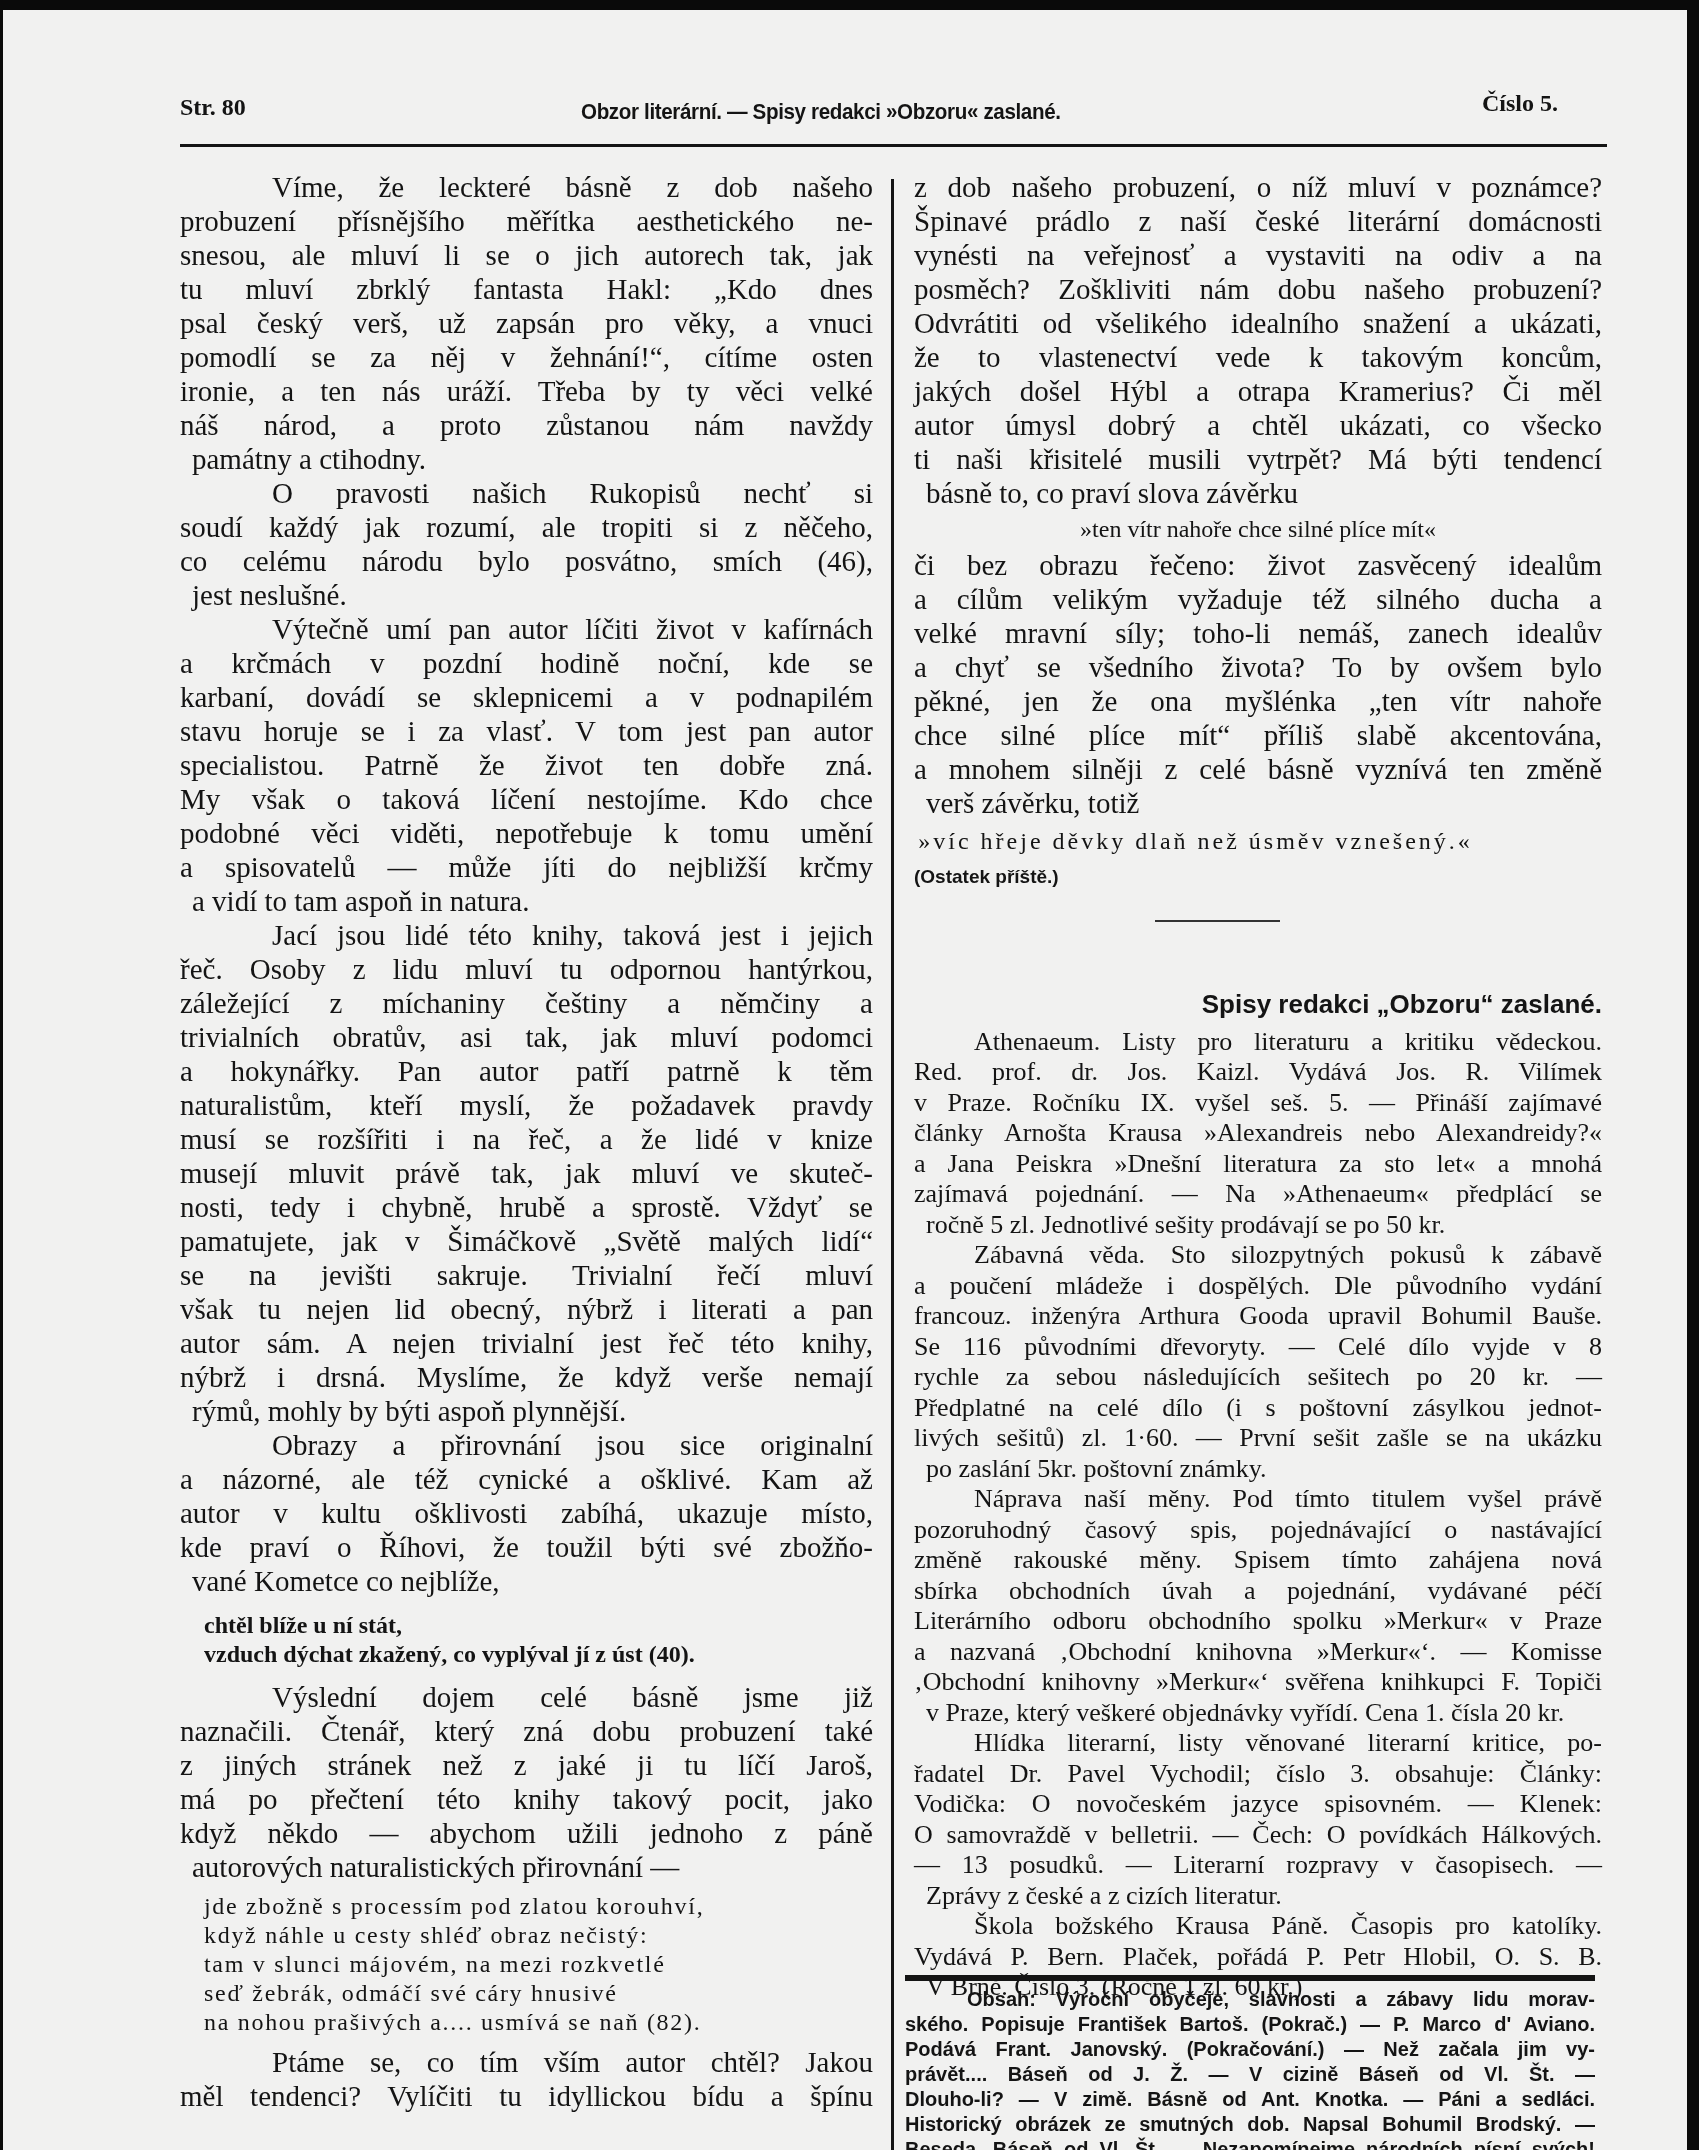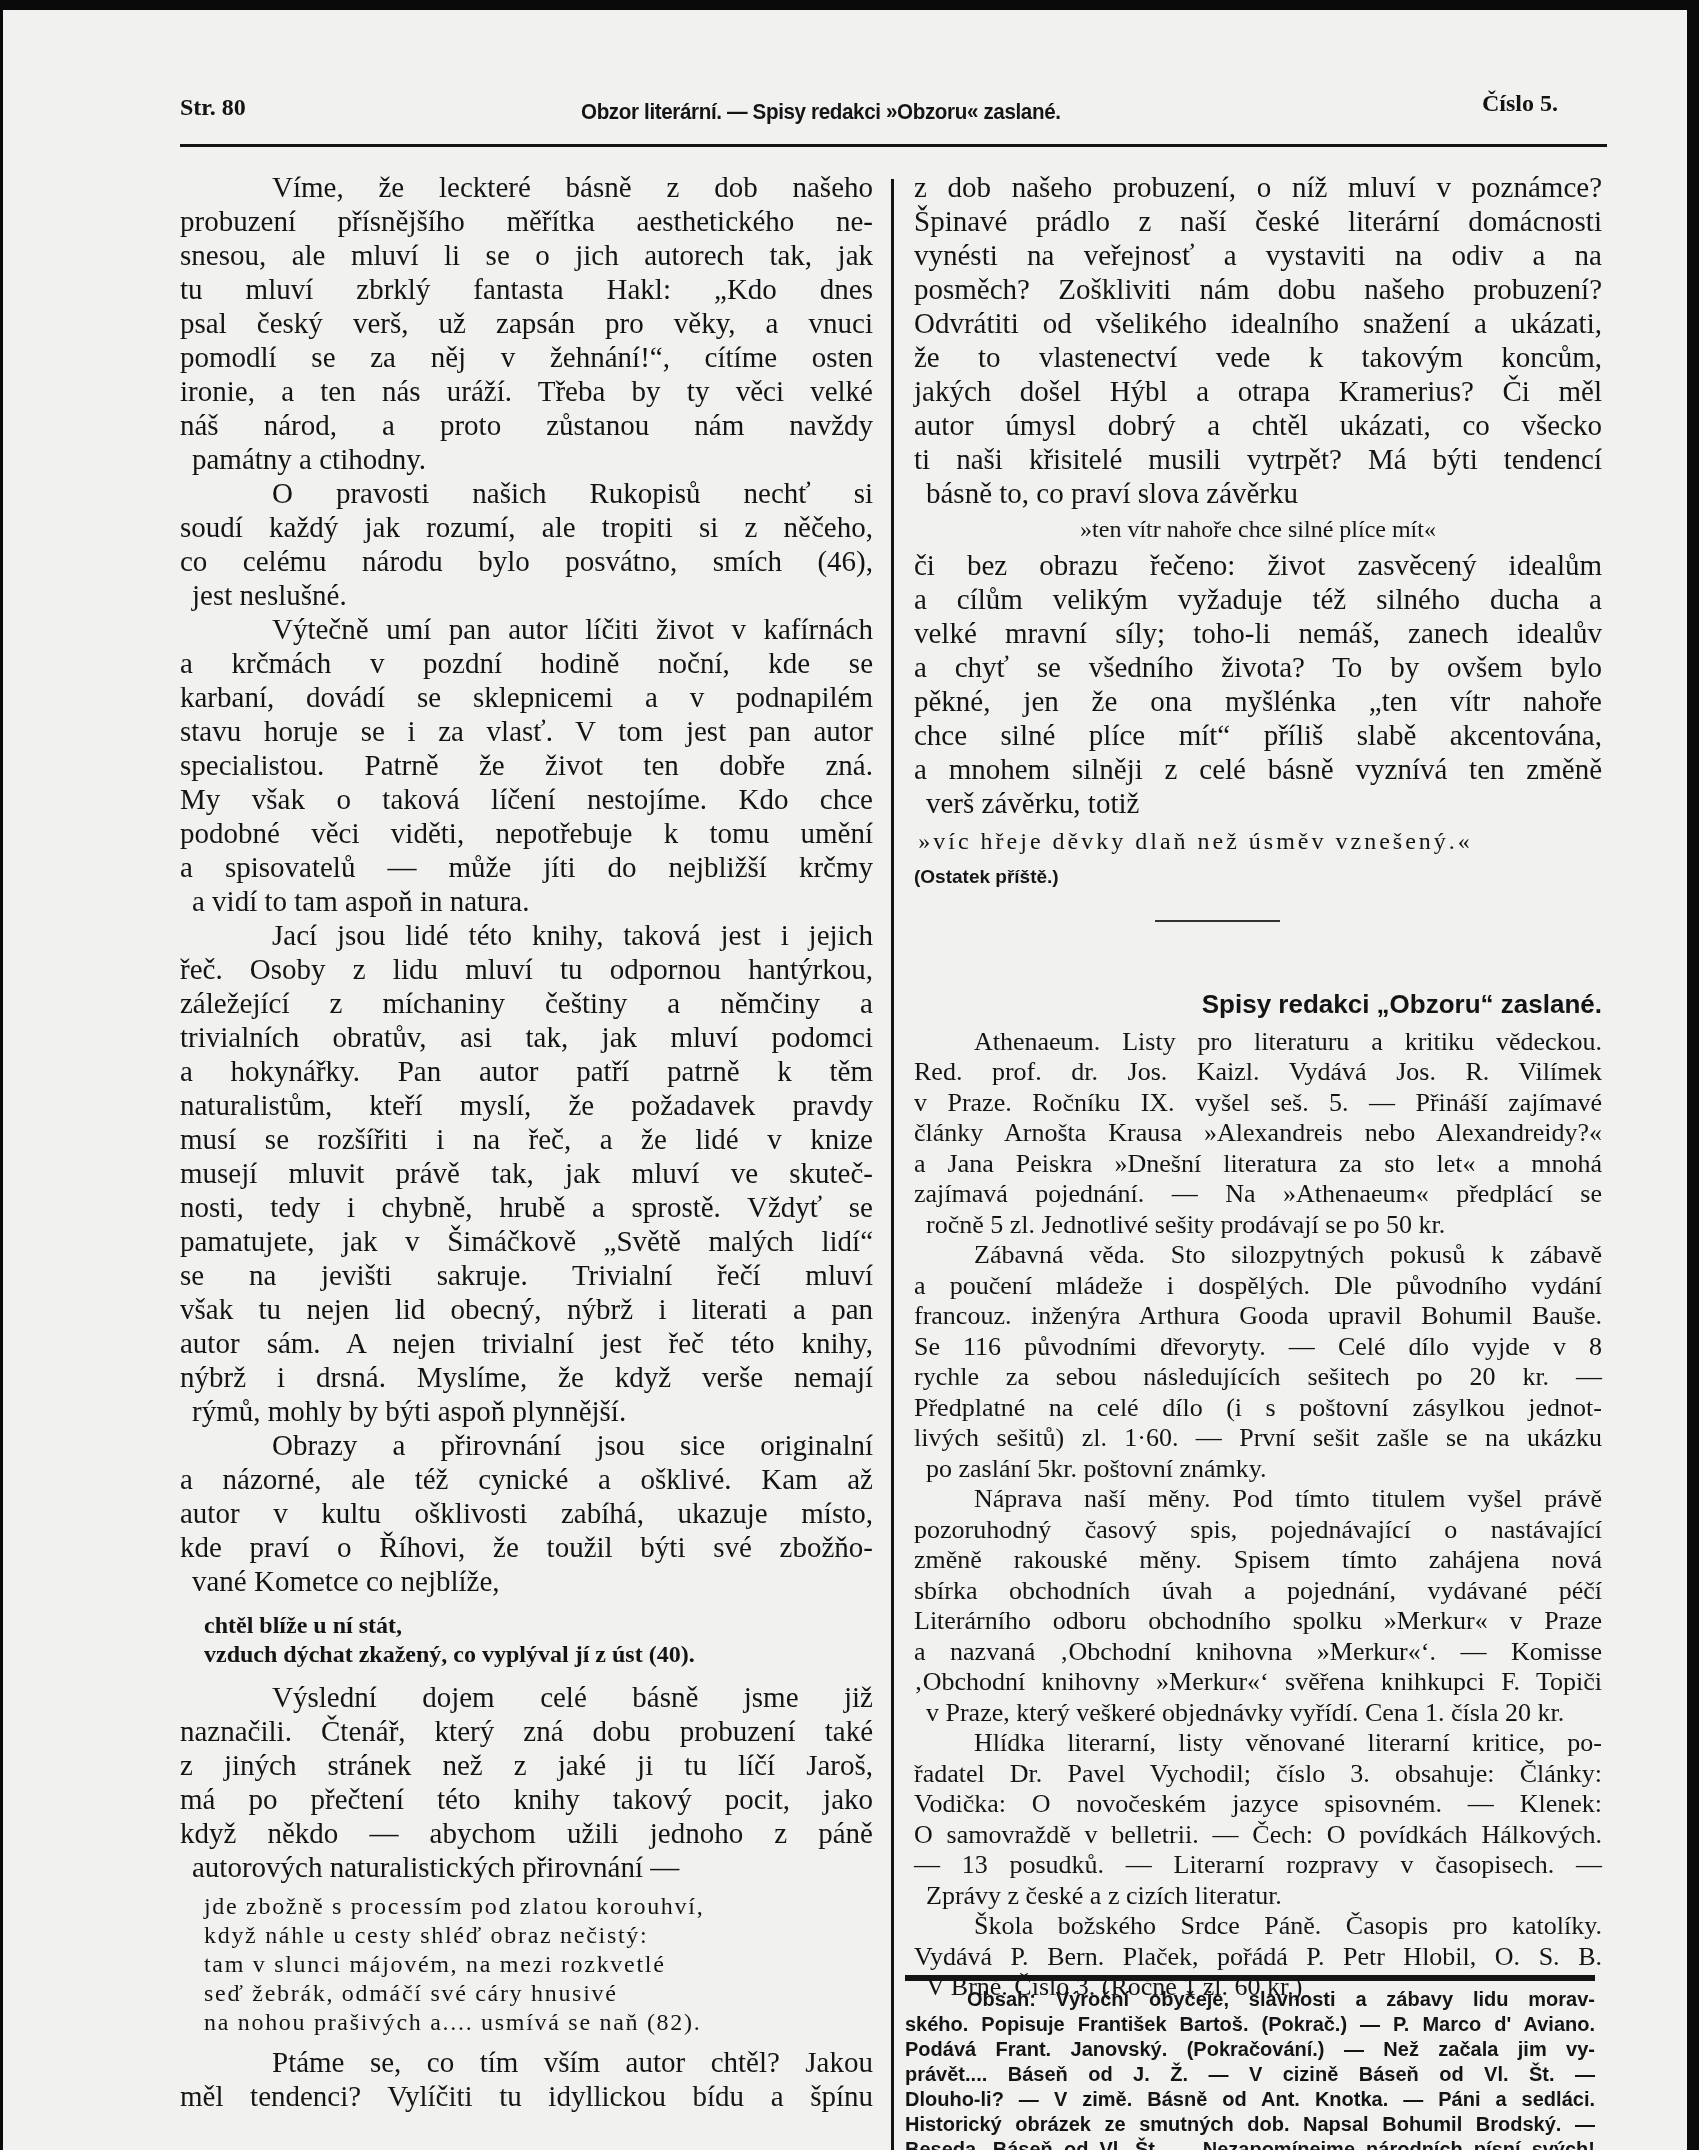--- a/index.html
+++ b/index.html
@@ -184,21 +184,21 @@
   </div>
   <div class="small">
     <span class="line" style="padding-left:60px">Hlídka literarní, listy věnované literarní kritice, po-</span>
     <span class="line">řadatel Dr. Pavel Vychodil; číslo 3. obsahuje: Články:</span>
     <span class="line">Vodička: O novočeském jazyce spisovném. — Klenek:</span>
     <span class="line">O samovraždě v belletrii. — Čech: O povídkách Hálkových.</span>
     <span class="line">— 13 posudků. — Literarní rozpravy v časopisech. —</span>
     <span class="line last">Zprávy z české a z cizích literatur.</span>
   </div>
   <div class="small">
-    <span class="line" style="padding-left:60px">Škola božského Srdce Páně. Časopis pro katolíky.</span>
+    <span class="line" style="padding-left:60px">Škola božského Krausa Páně. Časopis pro katolíky.</span>
     <span class="line">Vydává P. Bern. Plaček, pořádá P. Petr Hlobil, O. S. B.</span>
     <span class="line last">V Brně. Číslo 3. (Ročně 1 zl. 60 kr.)</span>
   </div>
 </div>
 
 <div class="abs rule" style="left:905px; top:1975px; width:690px; height:6px;"></div>
 <div class="abs contents" style="left:905px; top:1987px; width:690px;">
   <span class="line" style="padding-left:62px">Obsah: Výroční obyčeje, slavnosti a zábavy lidu morav-</span>
   <span class="line">ského. Popisuje František Bartoš. (Pokrač.) — P. Marco d' Aviano.</span>
   <span class="line">Podává Frant. Janovský. (Pokračování.) — Než začala jim vy-</span>

